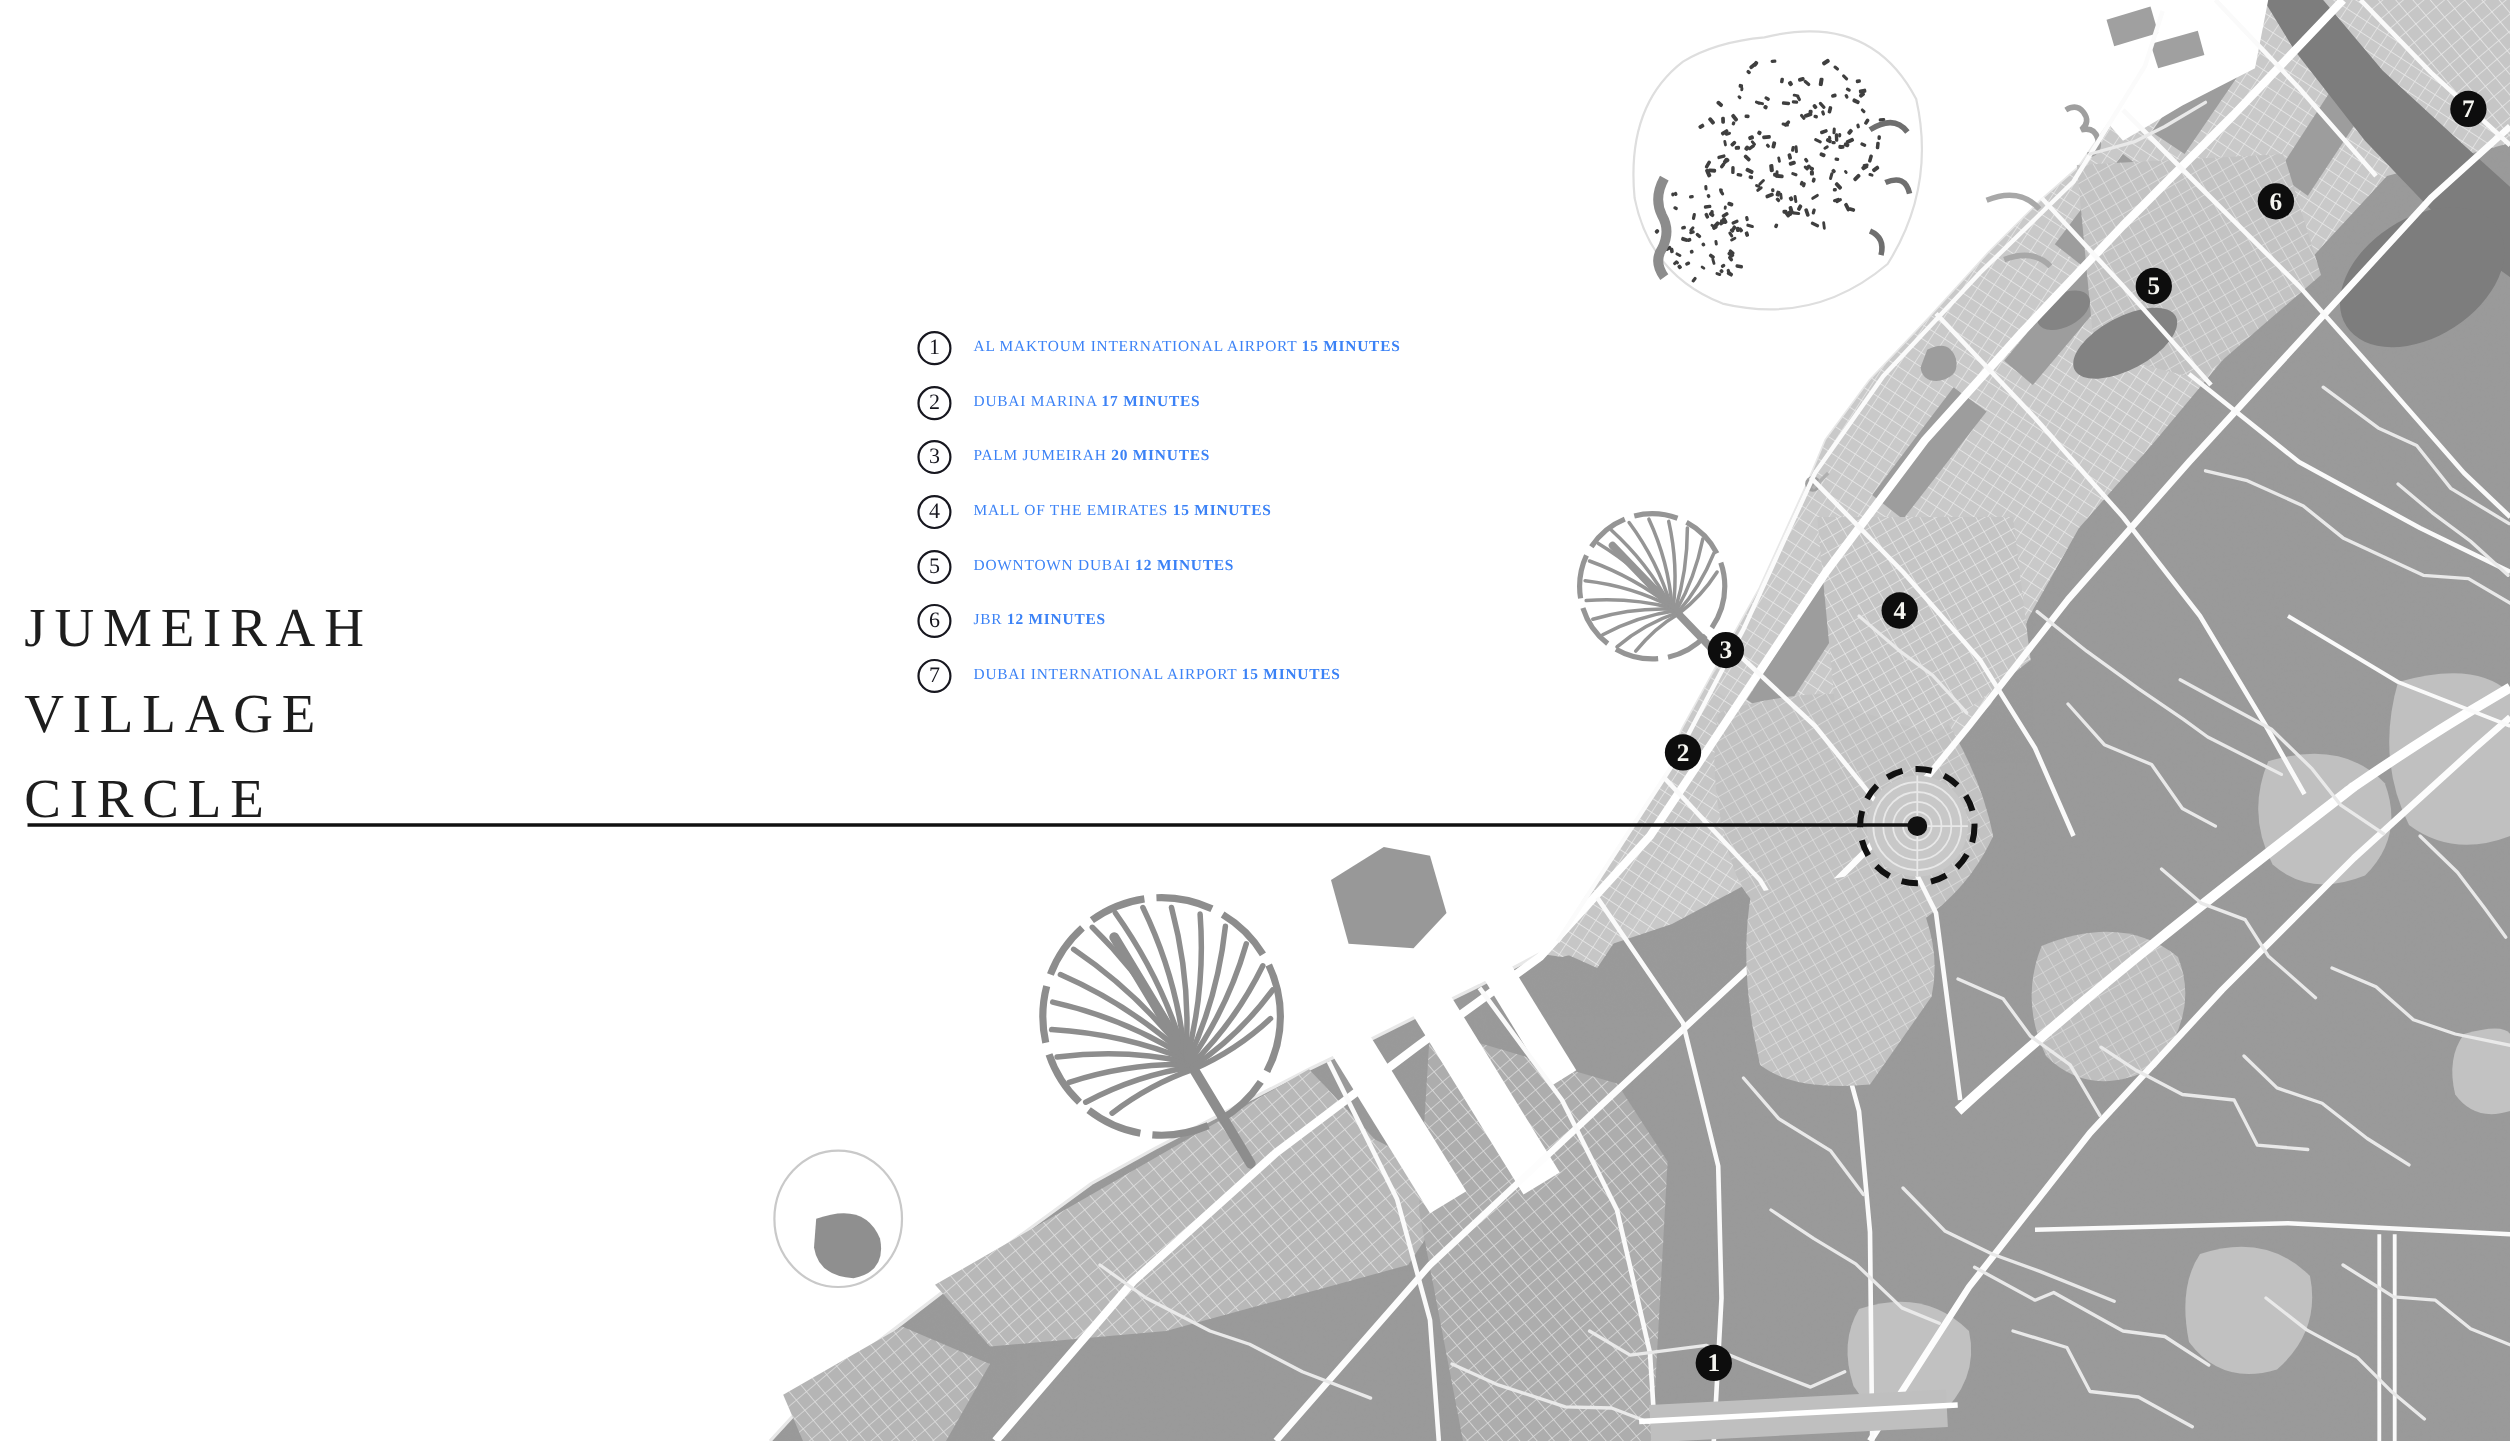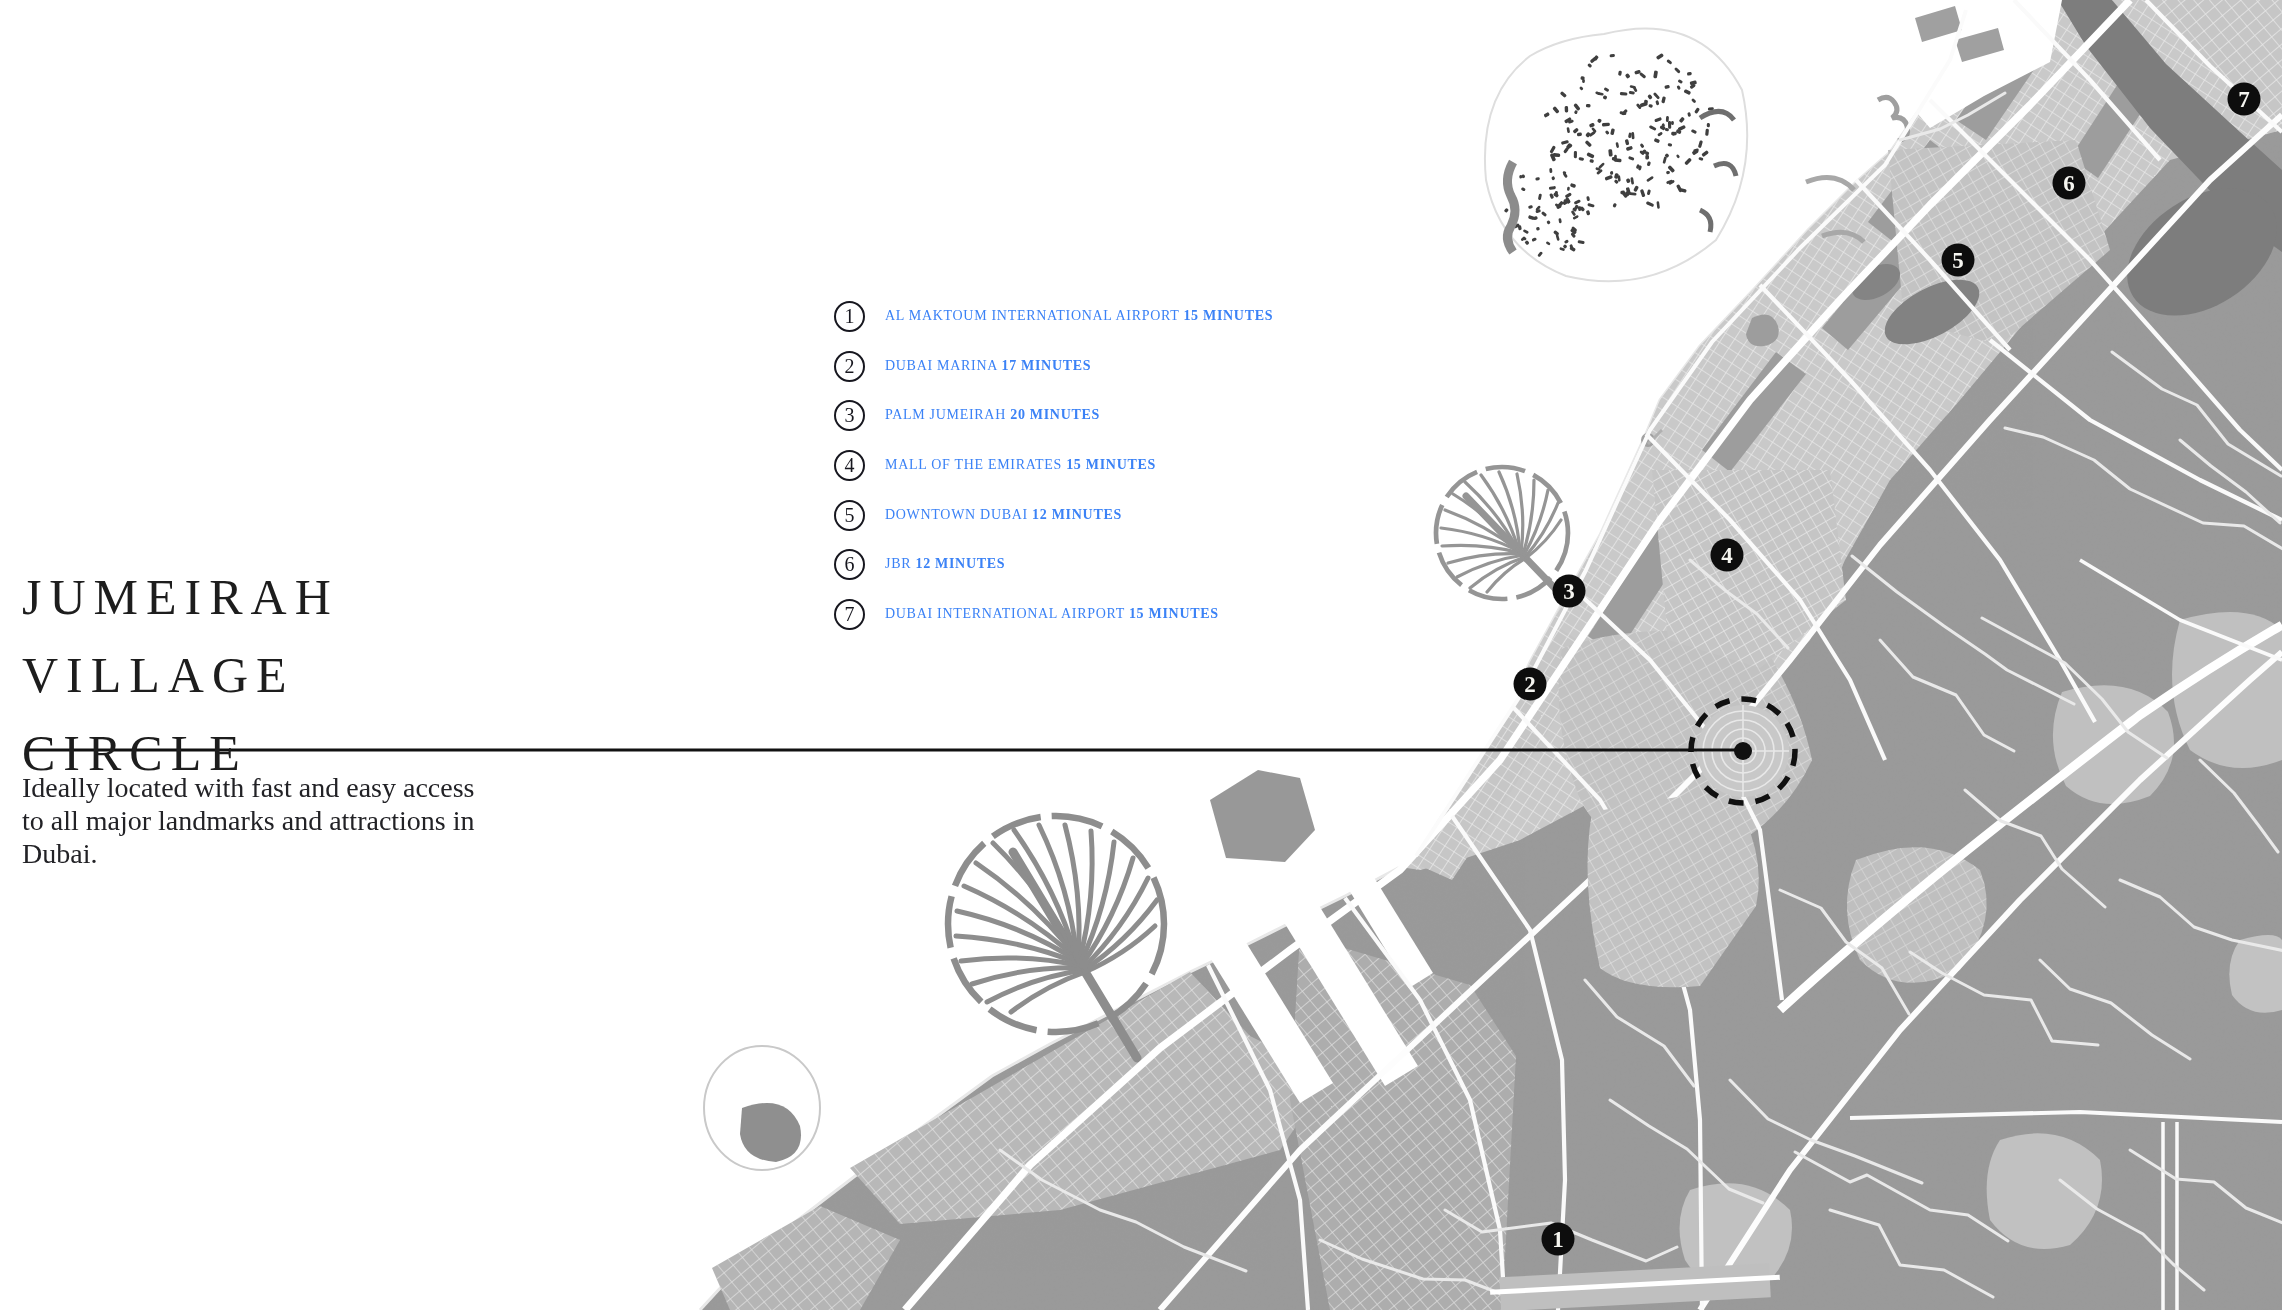--- a/index.html
+++ b/index.html
@@ -1,21 +1,21 @@
 <!DOCTYPE html>
 <html><head>
 <meta charset="utf-8">
 <style>
 html,body{margin:0;padding:0;background:#ffffff;}
 #page{position:relative;width:2282px;height:1310px;overflow:hidden;background:#ffffff;font-family:"Liberation Serif",serif;}
 .litem{position:absolute;left:834px;height:32px;display:flex;align-items:center;white-space:nowrap;}
 .lnum{display:inline-block;width:27px;height:27px;border:2.5px solid #17171f;border-radius:50%;text-align:center;line-height:27px;font-size:20px;color:#17171f;margin-right:20px;}
 .ltxt{font-size:14px;letter-spacing:0.7px;color:#3b82f6;}
 .ltxt b{font-weight:bold;}
-#title{position:absolute;left:22px;top:558px;font-size:50px;letter-spacing:8px;line-height:78px;color:#1d1d1d;}
+#title{position:absolute;left:22px;top:531px;font-size:50px;letter-spacing:8px;line-height:78px;color:#1d1d1d;}
 #para{position:absolute;left:22px;top:771px;width:540px;font-size:28px;line-height:33px;color:#222226;}
 </style>
 </head>
 <body>
 <div id="page">
 
 <svg width="2282" height="1310" viewBox="0 0 2282 1310">
 <defs>
 <pattern id="grid57" width="11" height="11" patternUnits="userSpaceOnUse" patternTransform="rotate(-57)">
   <rect width="11" height="11" fill="none"></rect>
@@ -524,21 +524,20 @@
       </g>
 
 <g>
         <circle cx="2244" cy="99" r="16.5" fill="#0d0d0d"></circle>
         <text x="2244" y="106.5" font-family="Liberation Serif, serif" font-size="23" font-weight="bold" fill="#f5f5f0" text-anchor="middle">7</text>
       </g>
 </svg>
 
 <div id="title">JUMEIRAH<br>VILLAGE<br>CIRCLE</div>
 
-<div id="para">Ideally located with fast and easy access<br>to all major landmarks and attractions in<br>Dubai.</div>
 
 
 <div class="litem" style="top:300px">
       <span class="lnum">1</span>
       <span class="ltxt">AL MAKTOUM INTERNATIONAL AIRPORT <b>15 MINUTES</b></span>
     </div>
 
 <div class="litem" style="top:350px">
       <span class="lnum">2</span>
       <span class="ltxt">DUBAI MARINA <b>17 MINUTES</b></span>

